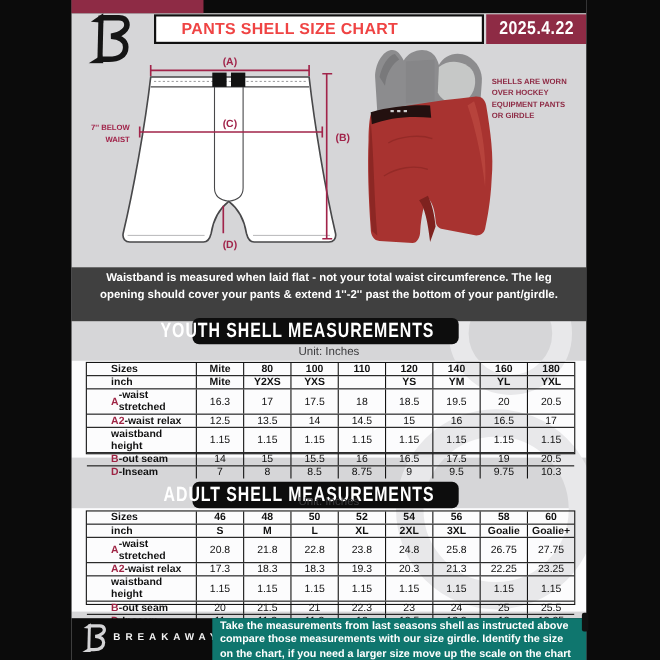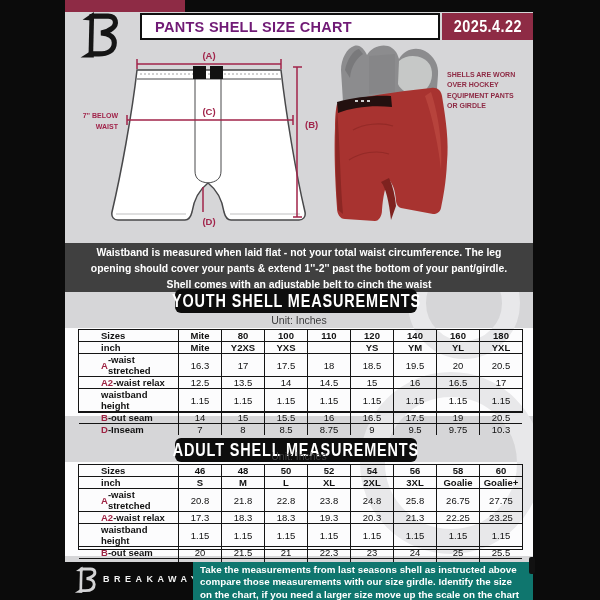--- a/index.html
+++ b/index.html
@@ -20,39 +20,39 @@
   .band2{top:462px;height:94px;}
 
   
   .ring{border-radius:50%;border:18px solid #e8e8ea;z-index:2;}
   .ring1{left:408px;top:247px;width:112px;height:112px;}
   .ring2{left:360px;top:372px;width:182px;height:182px;border-width:25px;}
 
   
   .logo-top{left:78px;top:11px;width:44px;height:47px;color:#151515;z-index:3;}
   .title-box{left:140px;top:13px;width:300px;height:27px;background:#fff;border:2px solid #101010;
-             display:flex;align-items:center;padding-left:13px;font-size:14.5px;font-weight:bold;
-             letter-spacing:.3px;color:#701a75;z-index:3;}
+             display:flex;align-items:center;padding-left:23px;font-size:14.5px;font-weight:bold;
+             letter-spacing:.3px;color:#ef4444;z-index:3;}
   .date-box{left:442px;top:13px;width:91px;height:27px;background:#8e2b45;display:flex;
             align-items:center;justify-content:center;color:#fff;z-index:3;}
   .date-box span{font-size:16px;font-weight:bold;transform:scale(.9,1.05);letter-spacing:.5px;}
 
   
   .diagram{left:66px;top:44px;z-index:3;}
   .photo{left:333px;top:40px;z-index:3;}
   .caption{left:447px;top:70px;width:76px;font-size:7px;font-weight:bold;color:#8e2b45;
            line-height:10.3px;z-index:3;}
 
   
   .notice{left:65px;top:243px;width:468px;height:49px;background:#404040;color:#fff;
           text-align:center;font-weight:bold;font-size:10.4px;line-height:16px;padding-top:2px;z-index:3;}
 
   
   .section-heading{left:175px;width:242px;height:24px;background:#0d0d0d;border-radius:6px;
-                   display:flex;align-items:center;justify-content:center;color:#fff;z-index:3;}
+                   display:flex;align-items:center;justify-content:flex-end;color:#fff;z-index:3;}
   .section-heading span{font-size:17px;font-weight:bold;letter-spacing:1px;transform:scale(.85,1.1);white-space:nowrap;}
   .heading-youth{top:289px;} .heading-adult{top:438px;}
   .unit{left:65px;width:468px;text-align:center;font-size:10.5px;color:#3c3c3e;z-index:3;}
   .unit-youth{top:314px;} .unit-adult{top:450px;}
 
   
   .table{left:78px;width:445px;display:flex;flex-direction:column;border:1.5px solid #141414;z-index:3;}
   .table-youth{top:329px;height:84px;} .table-adult{top:464px;height:86px;}
   .trow{flex:1;display:flex;border-bottom:1px solid #141414;}
   .trow:last-child{border-bottom:none;}
@@ -156,21 +156,20 @@
   <div class="abs caption">
     <div>SHELLS ARE WORN</div>
     <div>OVER HOCKEY</div>
     <div>EQUIPMENT PANTS</div>
     <div>OR GIRDLE</div>
   </div>
 
   <div class="abs notice">
     <div>Waistband is measured when laid flat - not your total waist circumference. The leg</div>
     <div>opening should cover your pants &amp; extend 1''-2'' past the bottom of your pant/girdle.</div>
-    <div>Shell comes with an adjustable belt to cinch the waist</div>
   </div>
 
   <div class="abs section-heading heading-youth">
     <span>YOUTH SHELL MEASUREMENTS</span>
   </div>
   <div class="abs unit unit-youth">Unit: Inches</div>
   <div class="abs table table-youth">
       <div class="trow thead">
         <div class="tlabel">Sizes</div>
         <div class="tcell">Mite</div>

